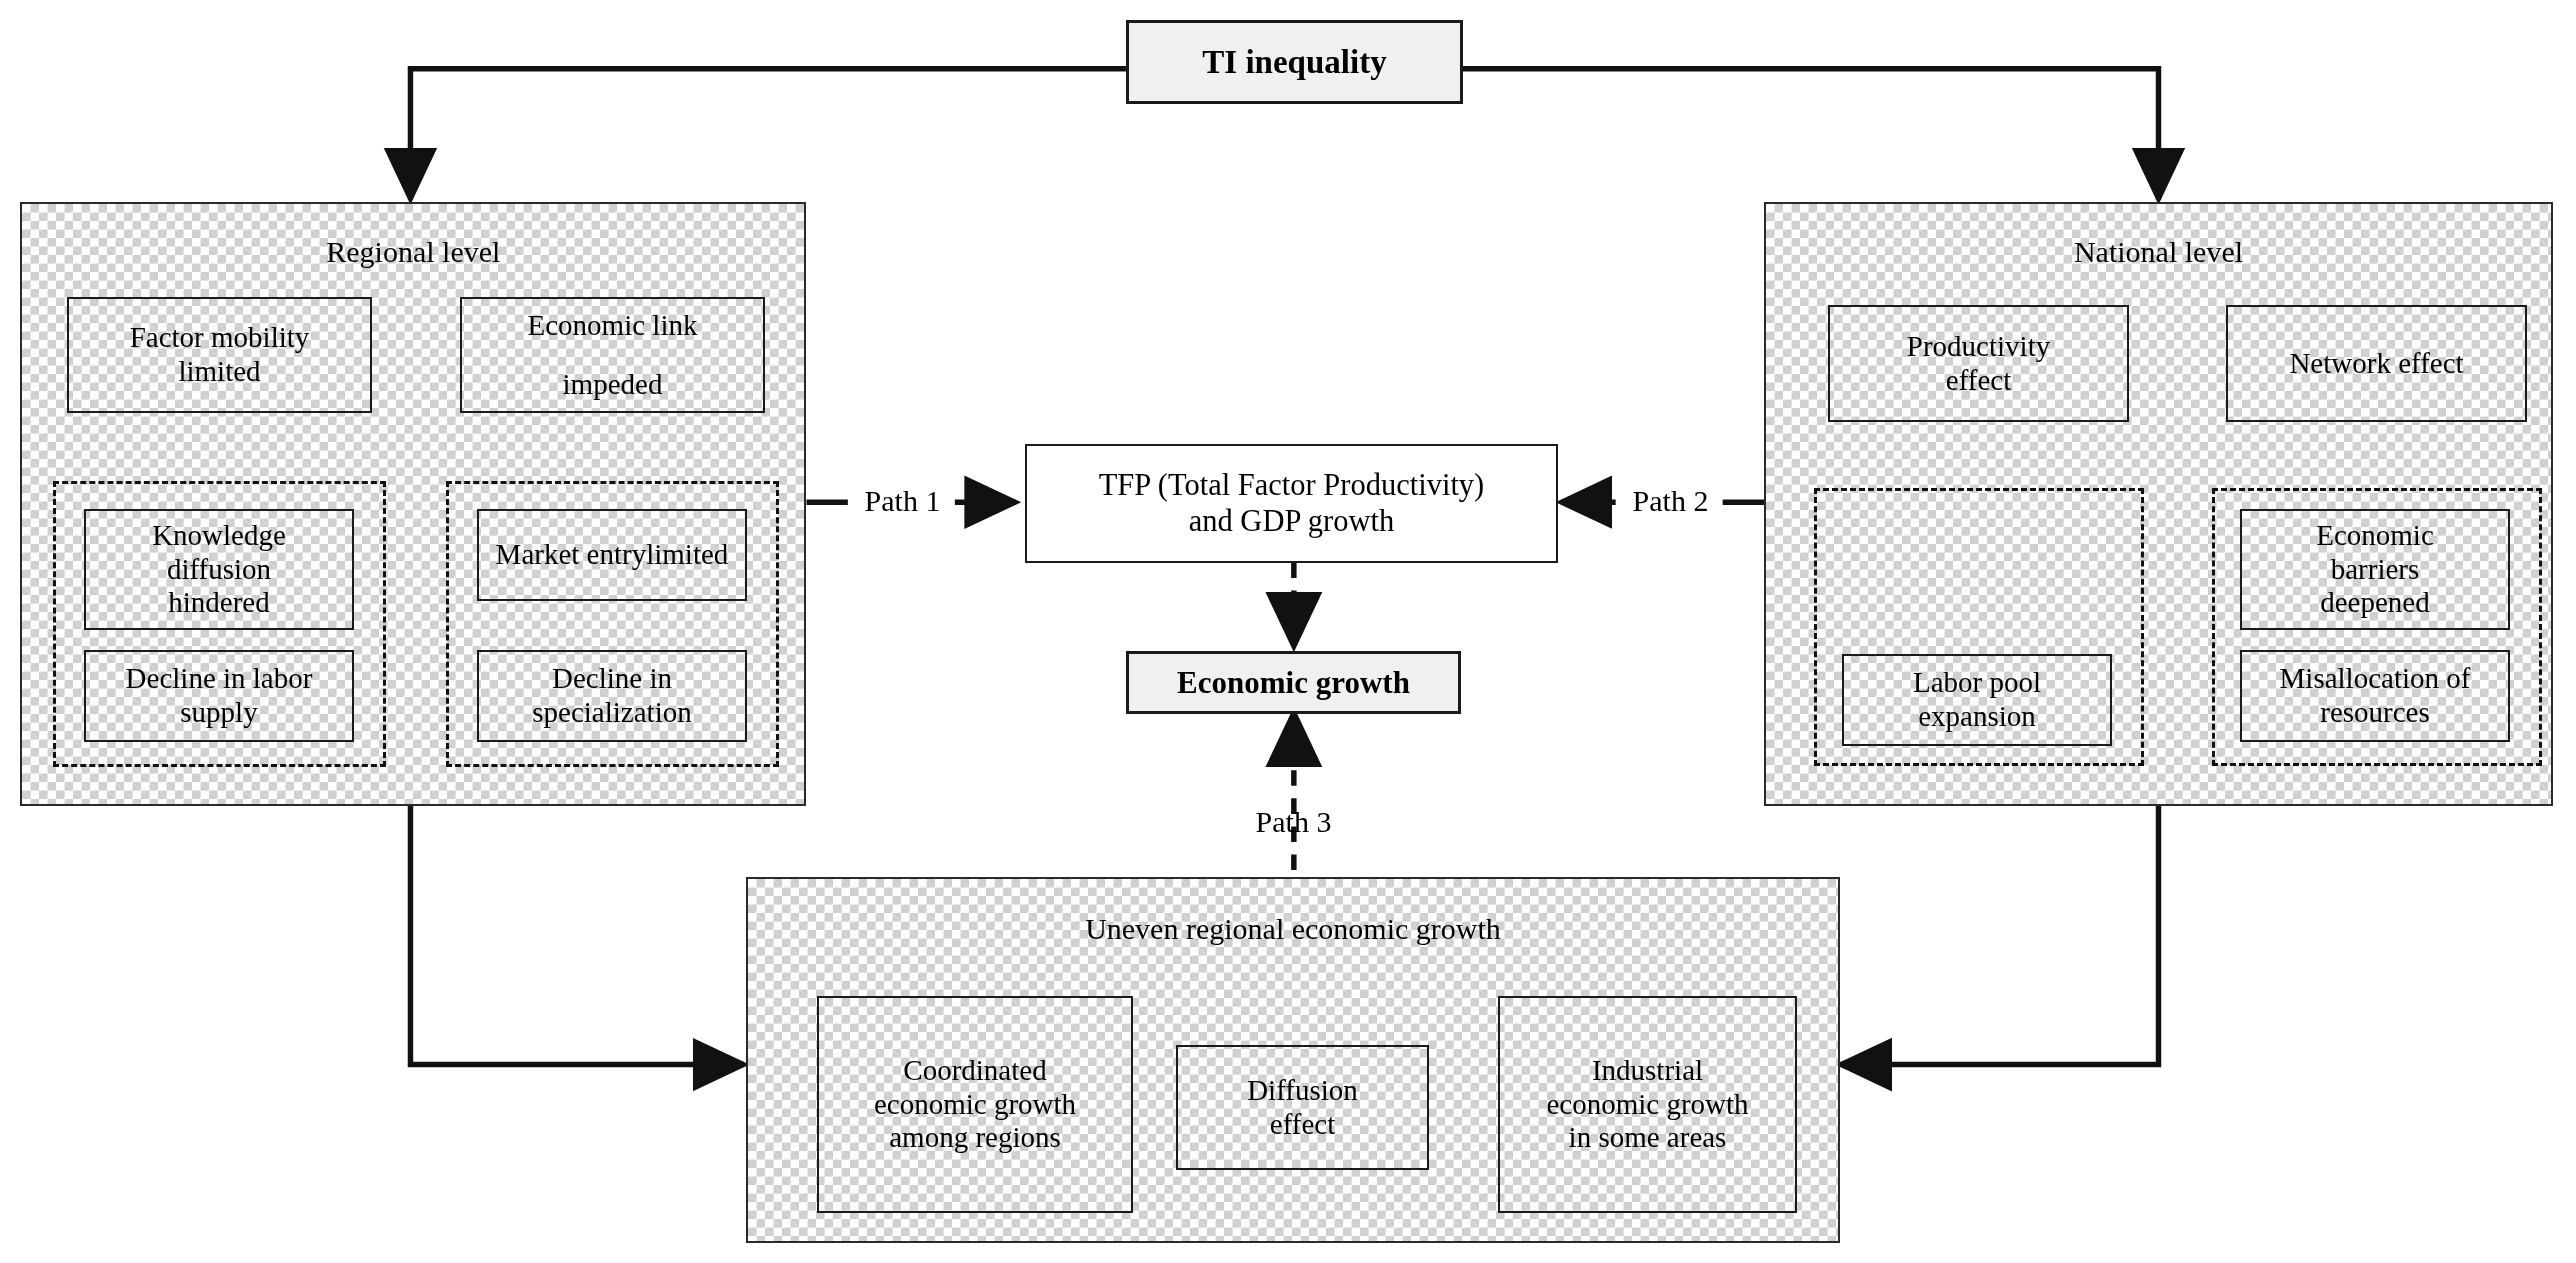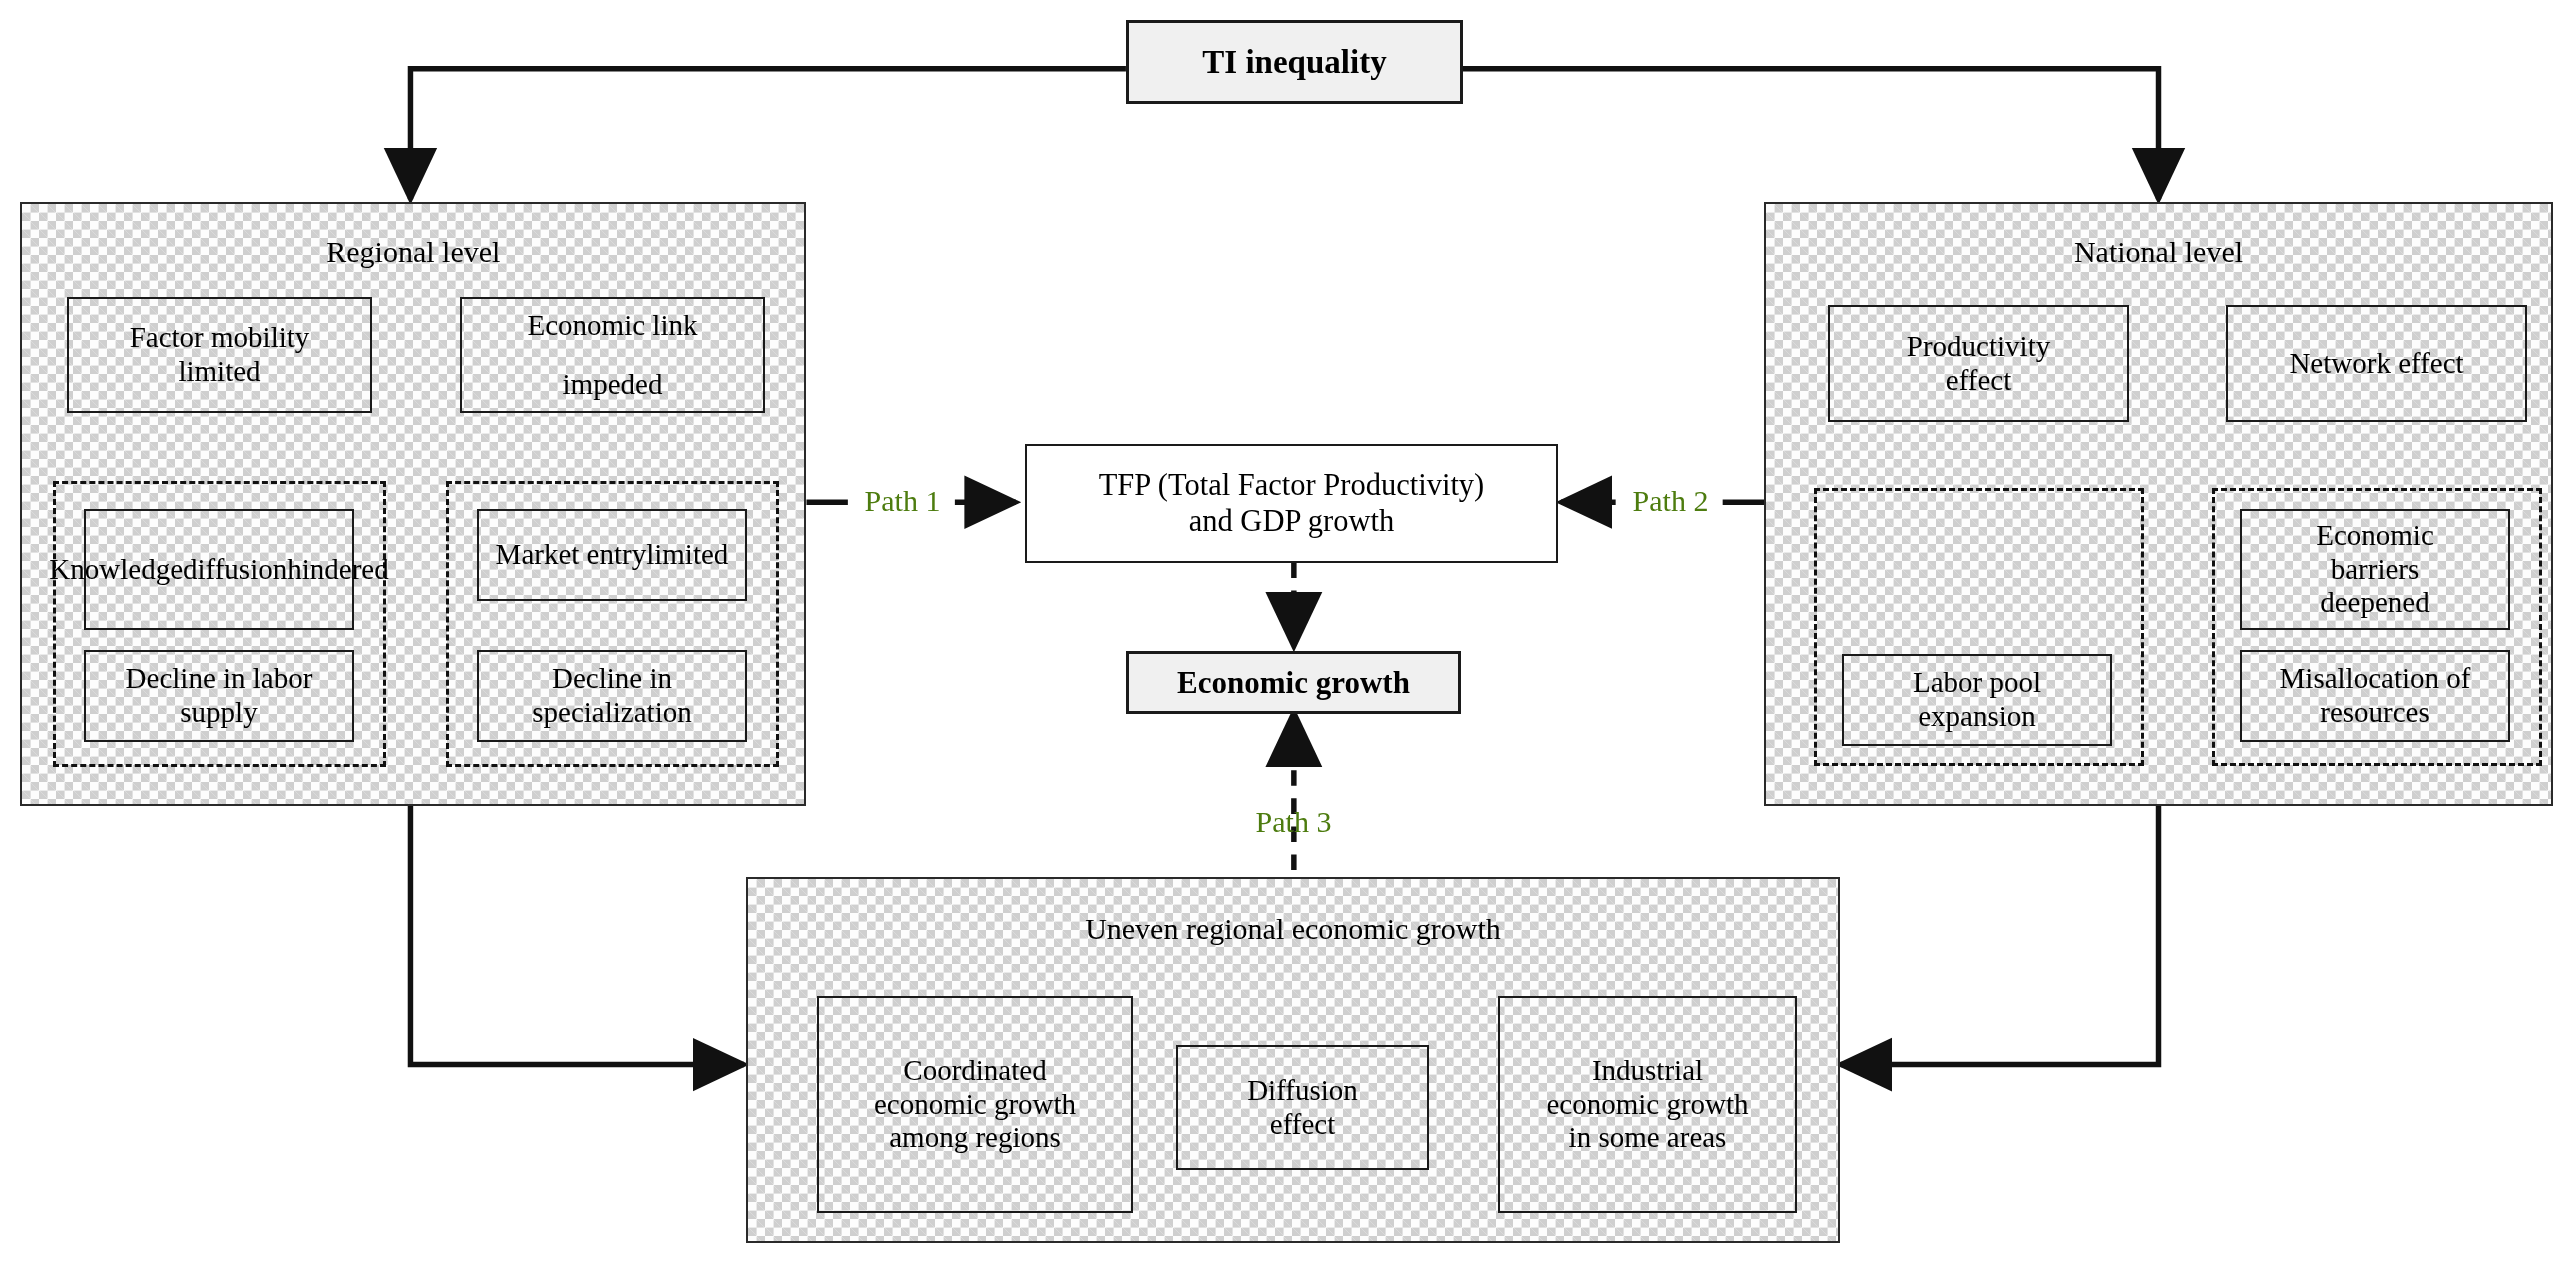--- a/index.html
+++ b/index.html
@@ -65,21 +65,21 @@
     position:absolute;
     box-sizing:border-box;
     border:3.1px dashed #111;
     background:transparent;
   }
 
   
   .plabel{
     position:absolute;
     font-size:30px;
-    color:#4d7c0f;
+    color:#000000;
     white-space:nowrap;
     text-align:center;
   }
 
   
   #wires{position:absolute;left:0;top:0;width:2576px;height:1263px;pointer-events:none;}
 </style>
 </head>
 <body>
 
@@ -165,21 +165,21 @@
     <span>Factor mobility</span>
     <span>limited</span>
   </div>
 
   <div class="node leaf" style="left:460px;top:297px;width:305px;height:116px;font-size:29px;flex-direction:column;gap:25px;">
     <span>Economic link</span>
     <span>impeded</span>
   </div>
 
   <div class="dashgroup" style="left:53px;top:481px;width:333px;height:286px;"></div>
-  <div class="node leaf" style="left:84px;top:509px;width:270px;height:121px;font-size:29px;flex-direction:row;">
+  <div class="node leaf" style="left:84px;top:509px;width:270px;height:121px;font-size:29px;flex-direction:column;">
     <span>Knowledge</span>
     <span>diffusion</span>
     <span>hindered</span>
   </div>
   <div class="node leaf" style="left:84px;top:650px;width:270px;height:92px;font-size:29px;flex-direction:column;justify-content:center;">
     <span>Decline in labor</span>
     <span>supply</span>
   </div>
 
   <div class="dashgroup" style="left:446px;top:481px;width:333px;height:286px;"></div>

